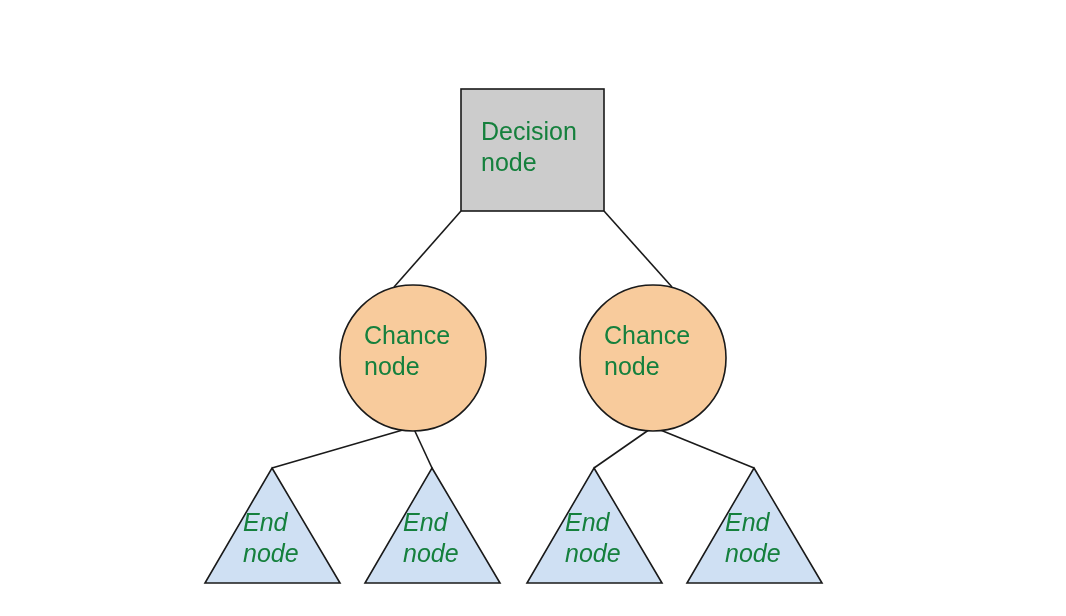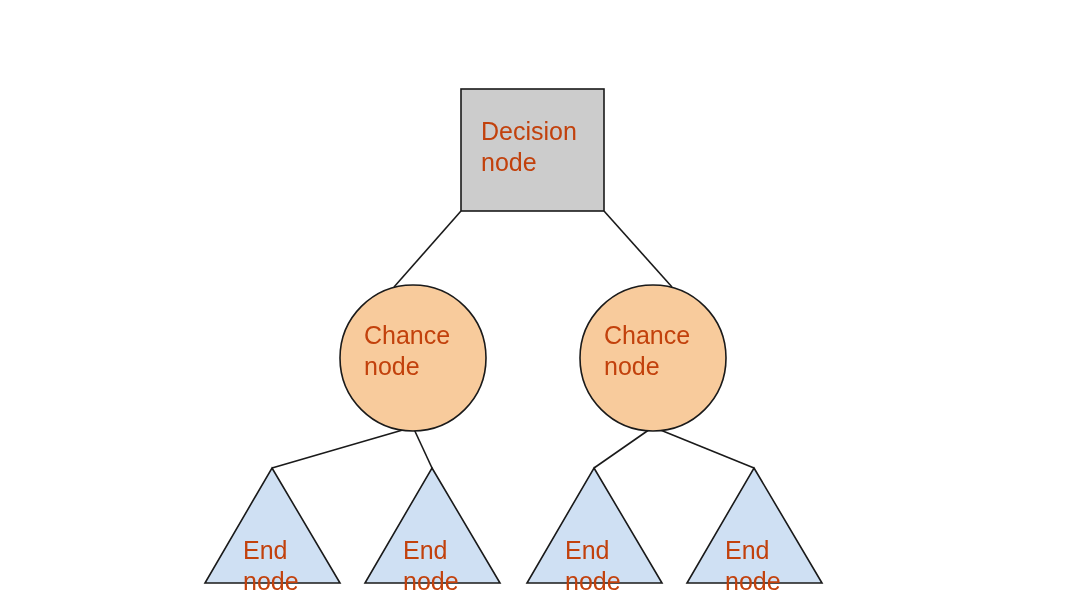--- a/index.html
+++ b/index.html
@@ -29,21 +29,21 @@
     stroke-width: 1.6;
   }
   .connector {
     stroke: #1a1a1a;
     stroke-width: 1.6;
     fill: none;
   }
   .node-label {
     position: absolute;
     text-align: center;
-    color: #c2410c;
+    color: #15803d;
     font-family: "Liberation Sans", sans-serif;
     font-size: 25px;
     line-height: 31px;
     white-space: pre-line;
     pointer-events: none;
   }
   .label-decision {
     left: 461px;
     top: 116px;
     width: 143px;
@@ -61,25 +61,26 @@
   }
   .label-chance-right {
     left: 580px;
     top: 320px;
     width: 146px;
     text-align: left;
     padding-left: 24px;
     box-sizing: border-box;
   }
   .label-end {
-    top: 535px;
+    top: 507px;
     width: 135px;
     text-align: left;
     padding-left: 38px;
     box-sizing: border-box;
+    font-style: italic;
   }
   .label-end-1 { left: 205px; }
   .label-end-2 { left: 365px; }
   .label-end-3 { left: 527px; }
   .label-end-4 { left: 687px; }
 </style>
 </head>
 <body>
 
 <div id="canvas">

